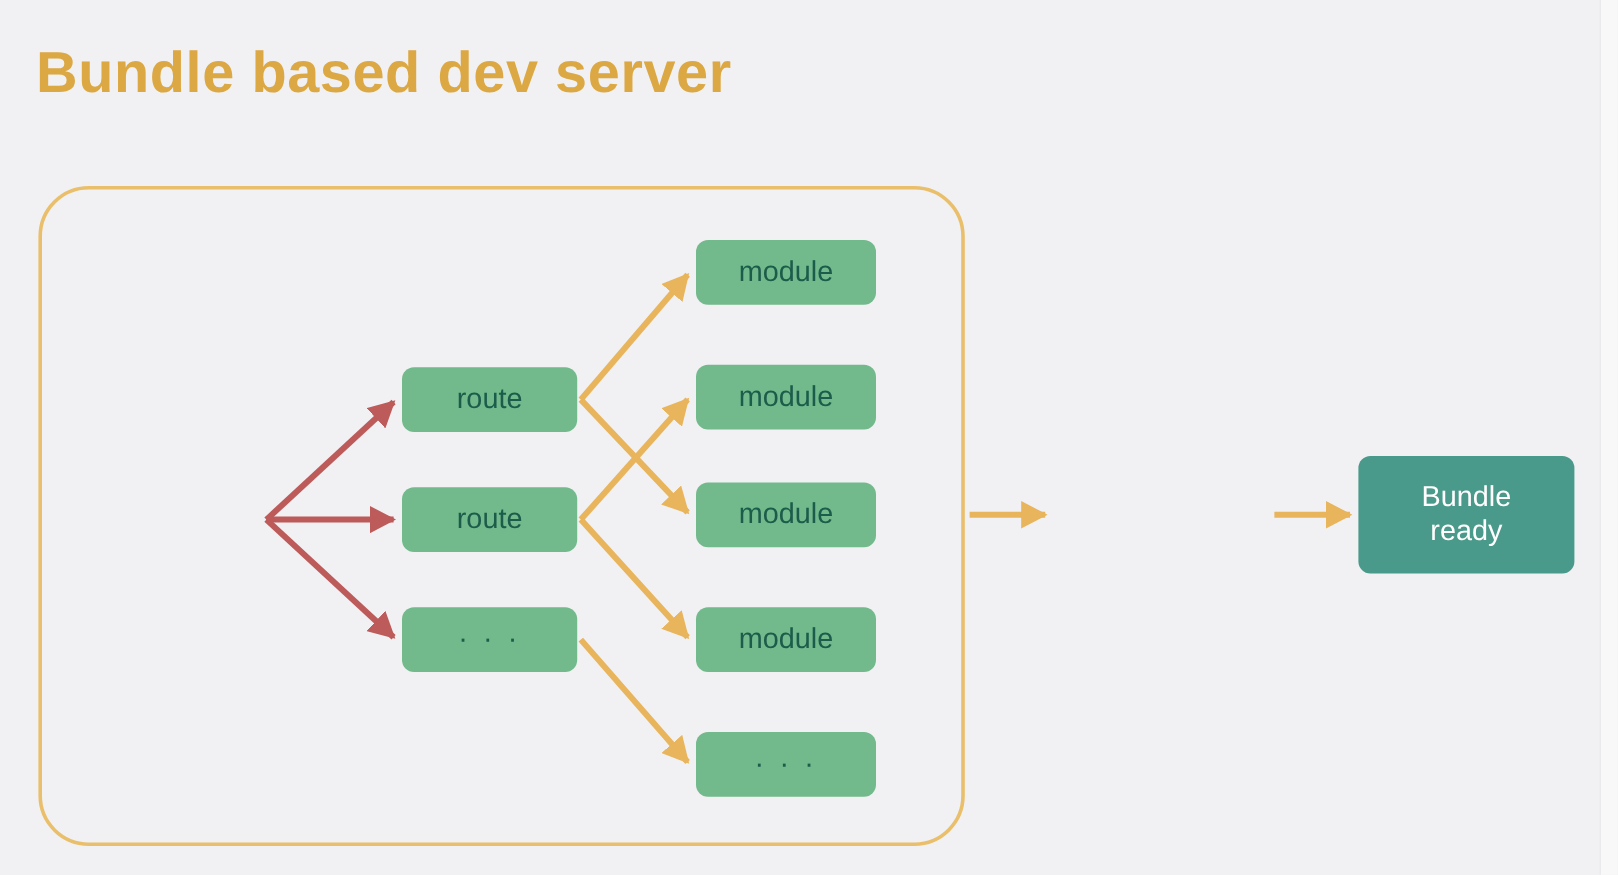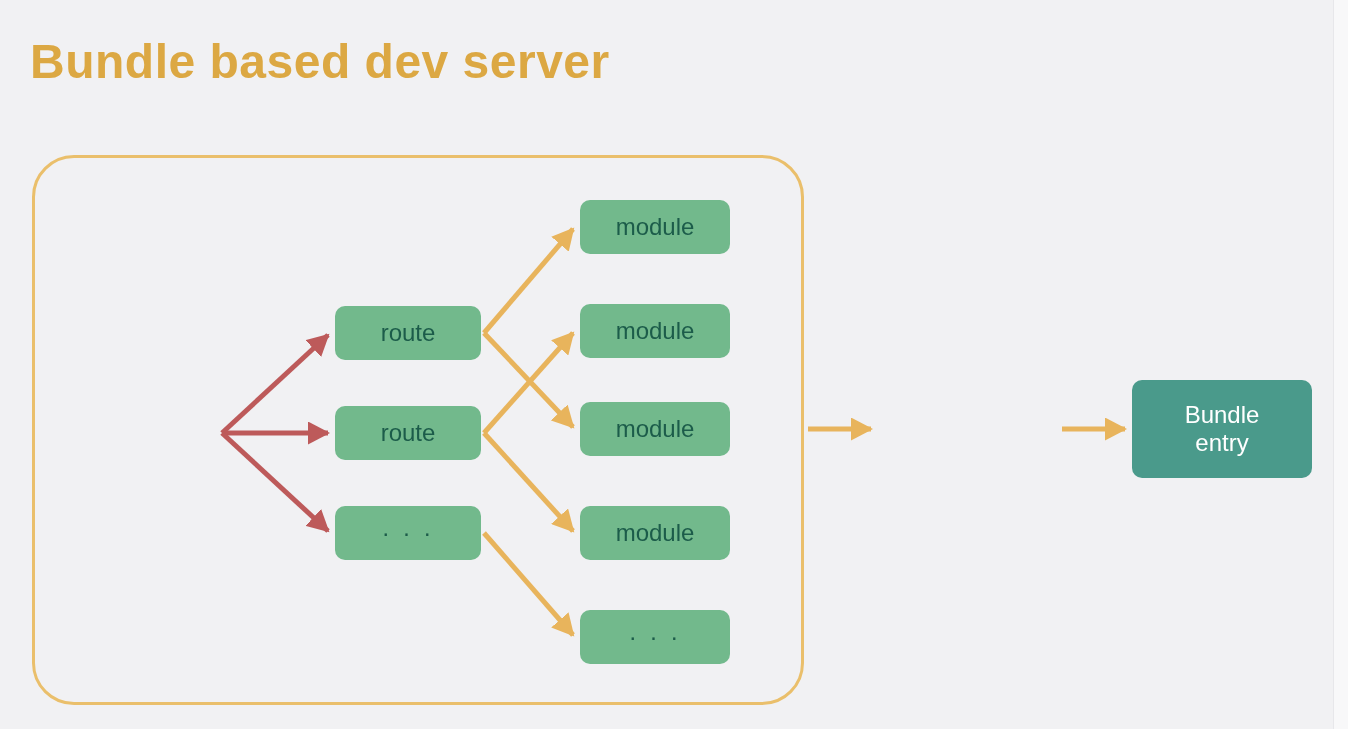--- a/index.html
+++ b/index.html
@@ -138,18 +138,18 @@
 
   <div class="node green m1">module</div>
   <div class="node green m2">module</div>
   <div class="node green m3">module</div>
   <div class="node green m4">module</div>
   <div class="node green m5">· · ·</div>
 
 
   <div class="node server">
     <span>Bundle</span>
-    <span>entry</span>
+    <span>ready</span>
   </div>
 
   <div class="scrollbar-gutter"></div>
 
 </div>
 
 </body></html>

